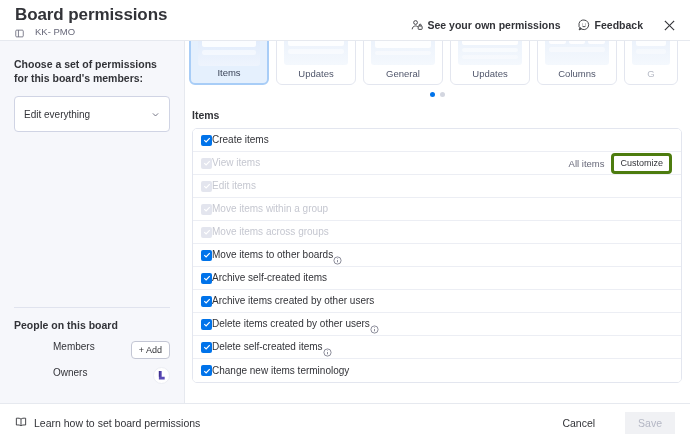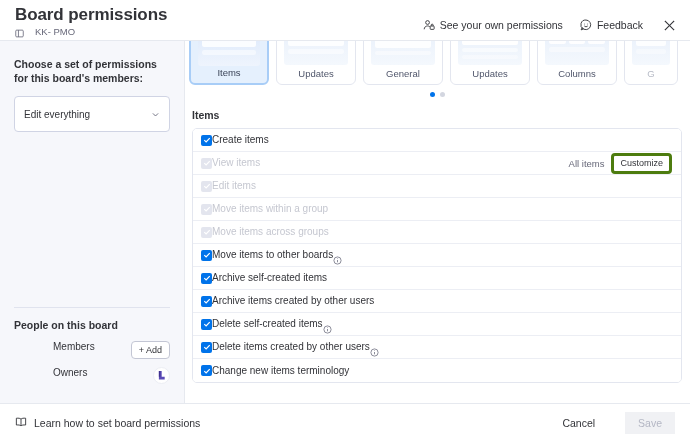--- a/index.html
+++ b/index.html
@@ -49,20 +49,21 @@
   .header-right {
     display: flex; align-items: center; gap: 17px;
     padding-top: 10px;
   }
   .hdr-action {
     display: flex; align-items: center; gap: 5px;
     font-size: 10.5px;
     color: #323338;
     cursor: pointer;
     white-space: nowrap;
+    font-weight: bold;
   }
   .hdr-action svg { display: block; }
   .close-btn {
     width: 18px; height: 18px;
     display: flex; align-items: center; justify-content: center;
     cursor: pointer; color: #323338;
   }
 
   
   .body { flex: 1; display: flex; min-height: 0; }
@@ -526,37 +527,37 @@
           </span>
           <span class="perm-label">Archive items created by other users</span>
         </div>
 
         <div class="perm-row">
           <span class="cb">
             <svg viewBox="0 0 10 10" width="8" height="8" fill="none" stroke="#ffffff" stroke-width="1.5">
                 <polyline points="1.6,5.2 3.9,7.4 8.4,2.6"></polyline>
               </svg>
           </span>
-          <span class="perm-label">Delete self-created items</span>
+          <span class="perm-label">Delete items created by other users</span>
           <span class="info-icon">
             <svg viewBox="0 0 12 12" width="9" height="9" fill="none" stroke="currentColor" stroke-width="1">
               <circle cx="6" cy="6" r="4.8"></circle>
                 <line x1="6" y1="5.3" x2="6" y2="8.4"></line>
                 <circle cx="6" cy="3.6" r="0.55" fill="currentColor" stroke="none"></circle>
             </svg>
           </span>
         </div>
 
         <div class="perm-row">
           <span class="cb">
             <svg viewBox="0 0 10 10" width="8" height="8" fill="none" stroke="#ffffff" stroke-width="1.5">
                 <polyline points="1.6,5.2 3.9,7.4 8.4,2.6"></polyline>
               </svg>
           </span>
-          <span class="perm-label">Delete items created by other users</span>
+          <span class="perm-label">Delete self-created items</span>
           <span class="info-icon">
             <svg viewBox="0 0 12 12" width="9" height="9" fill="none" stroke="currentColor" stroke-width="1">
               <circle cx="6" cy="6" r="4.8"></circle>
                 <line x1="6" y1="5.3" x2="6" y2="8.4"></line>
                 <circle cx="6" cy="3.6" r="0.55" fill="currentColor" stroke="none"></circle>
             </svg>
           </span>
         </div>
 
         <div class="perm-row">

